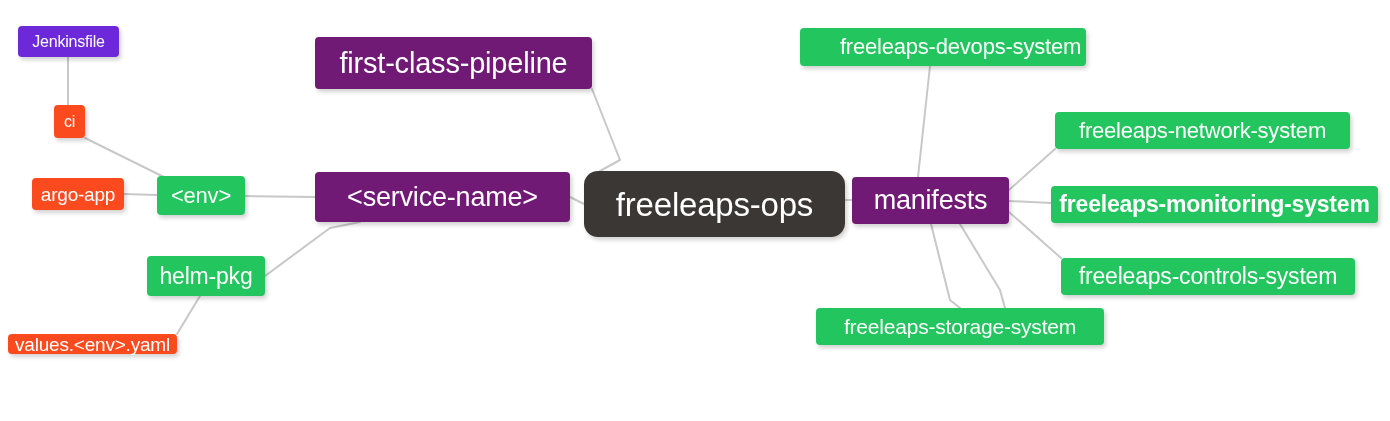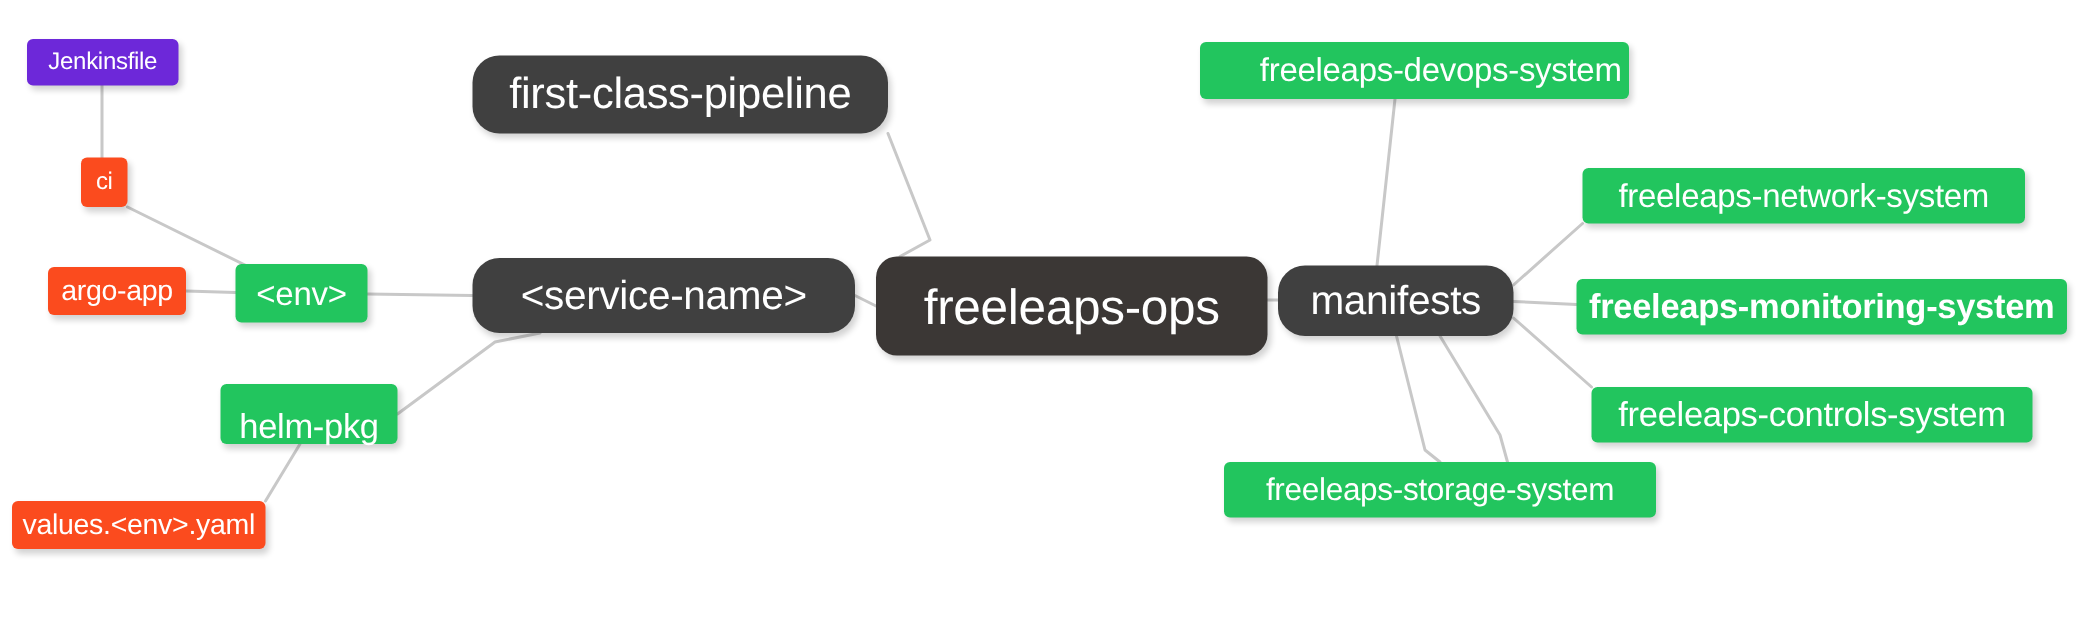--- a/index.html
+++ b/index.html
@@ -32,21 +32,21 @@
     align-items: center;
     justify-content: center;
     color: #ffffff;
     border-radius: 4px;
     white-space: nowrap;
     line-height: 1;
     box-shadow: 2px 3px 4px rgba(0,0,0,0.18);
     letter-spacing: -0.2px;
   }
   .n-root      { background: #3b3735; border-radius: 14px; }
-  .n-blue      { background: #404040; border-radius: 18px; }
+  .n-blue      { background: #701a75; }
   .n-green     { background: #22c55e; }
   .n-orange    { background: #6d28d9; }
   .n-red       { background: #fb4b1e; }
 </style>
 </head>
 <body>
 
 <div id="canvas">
   <svg id="edges" viewBox="0 0 1390 421" xmlns="http://www.w3.org/2000/svg">
       <polyline points="570,197 584,204" fill="none" stroke="#c8c8c8" stroke-width="2" stroke-linecap="round" stroke-linejoin="round"></polyline>
@@ -74,33 +74,33 @@
       </div>
       <div class="node n-blue" style="left: 315px; top: 37px; width: 277px; height: 52px; font-size: 29px;">
         <span>first-class-pipeline</span>
       </div>
       <div class="node n-blue" style="left: 852px; top: 177px; width: 157px; height: 47px; font-size: 27px;">
         <span>manifests</span>
       </div>
       <div class="node n-green" style="left: 157px; top: 176px; width: 88px; height: 39px; font-size: 22px;">
         <span>&lt;env&gt;</span>
       </div>
-      <div class="node n-green" style="left: 147px; top: 256px; width: 118px; height: 40px; font-size: 23px; align-items: flex-end;">
+      <div class="node n-green" style="left: 147px; top: 256px; width: 118px; height: 40px; font-size: 23px;">
         <span>helm-pkg</span>
       </div>
       <div class="node n-orange" style="left: 18px; top: 26px; width: 101px; height: 31px; font-size: 16px;">
         <span>Jenkinsfile</span>
       </div>
       <div class="node n-red" style="left: 54px; top: 105px; width: 31px; height: 33px; font-size: 16px;">
         <span>ci</span>
       </div>
       <div class="node n-red" style="left: 32px; top: 178px; width: 92px; height: 32px; font-size: 19px;">
         <span>argo-app</span>
       </div>
-      <div class="node n-red" style="left: 8px; top: 334px; width: 169px; height: 32px; font-size: 19px;">
+      <div class="node n-red" style="left: 8px; top: 334px; width: 169px; height: 20px; font-size: 19px;">
         <span>values.&lt;env&gt;.yaml</span>
       </div>
       <div class="node n-green" style="left: 800px; top: 28px; width: 286px; height: 38px; font-size: 22px; padding-left: 35px;">
         <span>freeleaps-devops-system</span>
       </div>
       <div class="node n-green" style="left: 1055px; top: 112px; width: 295px; height: 37px; font-size: 22px;">
         <span>freeleaps-network-system</span>
       </div>
       <div class="node n-green" style="left: 1051px; top: 186px; width: 327px; height: 37px; font-size: 23px; font-weight: bold;">
         <span>freeleaps-monitoring-system</span>

